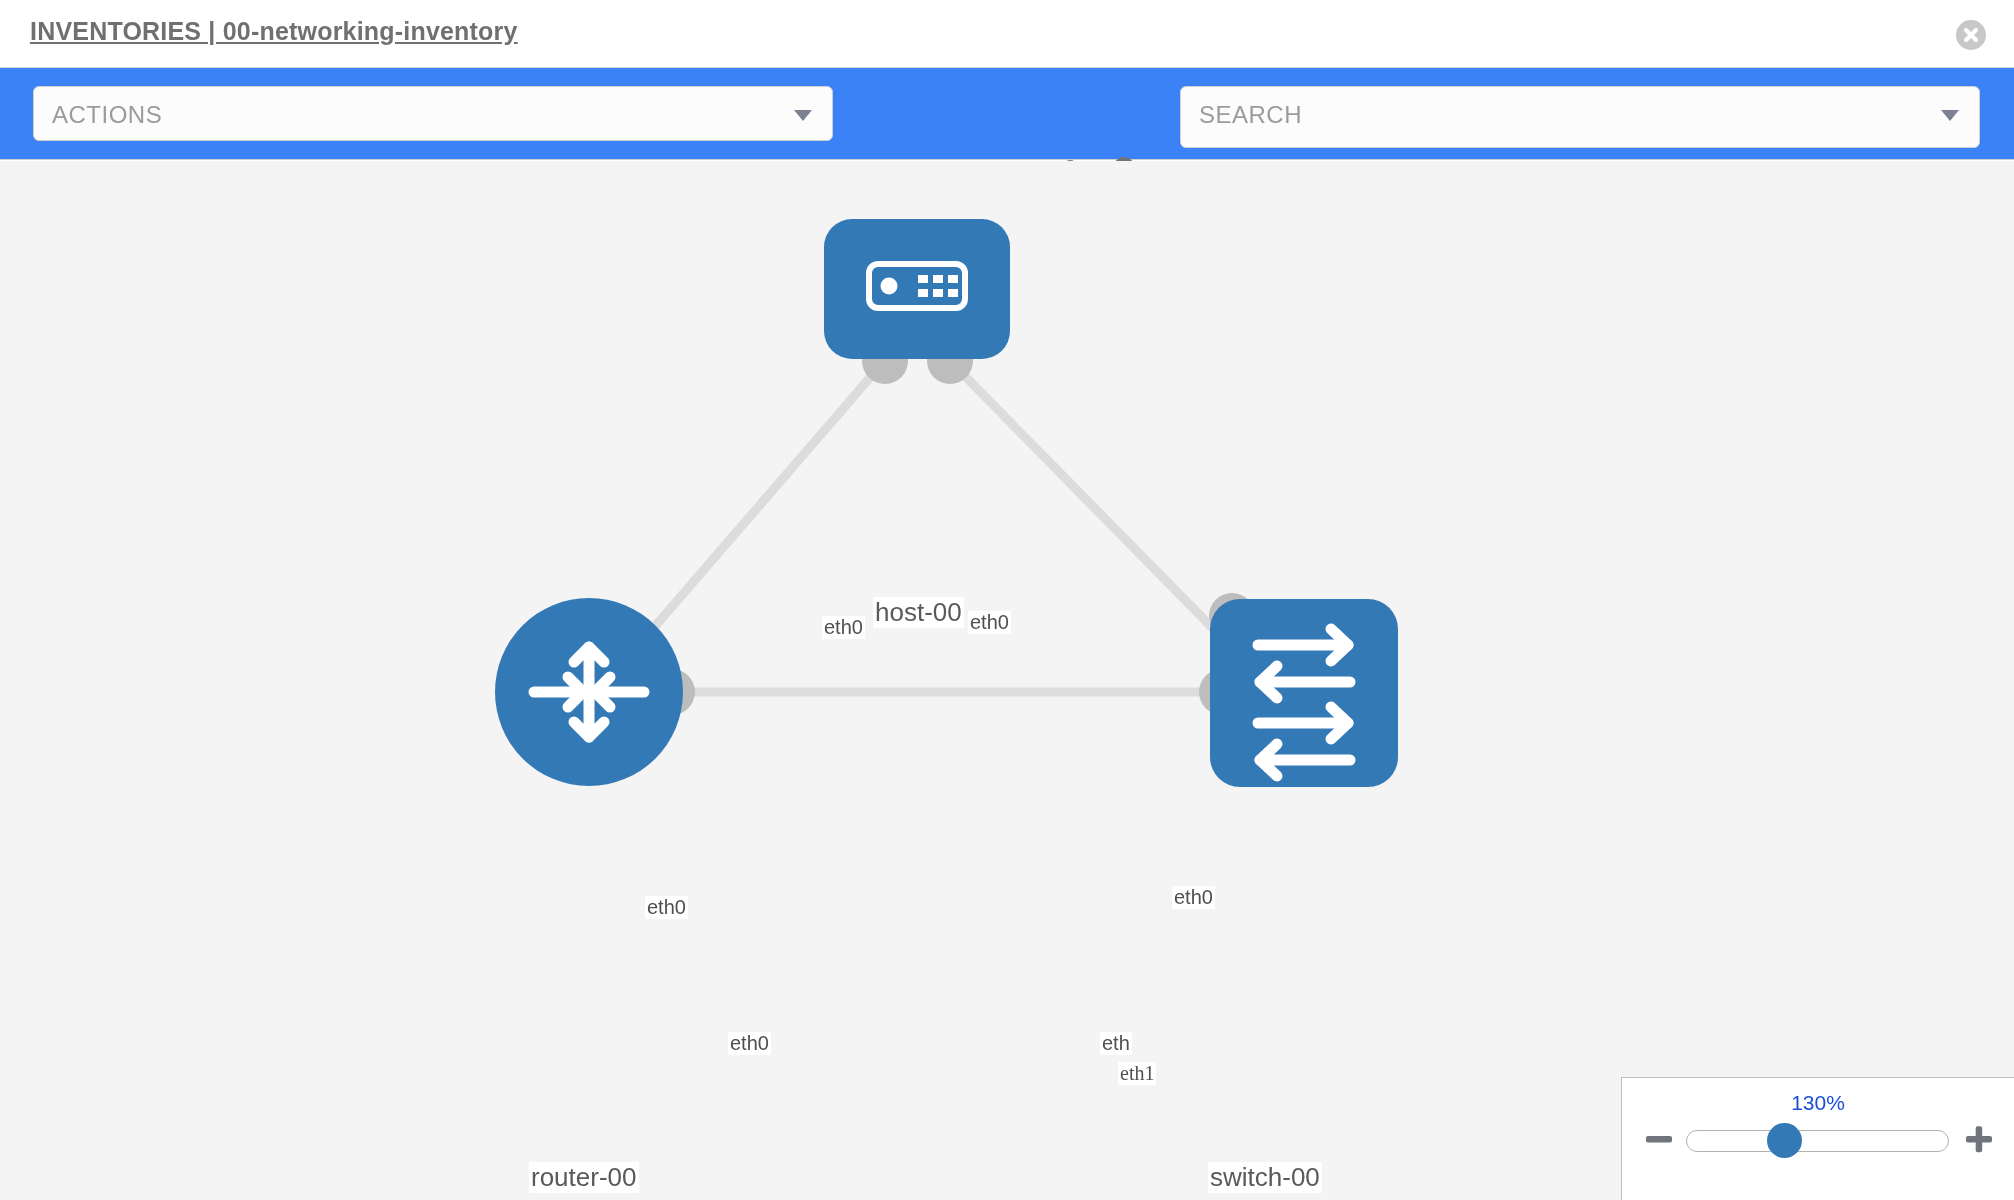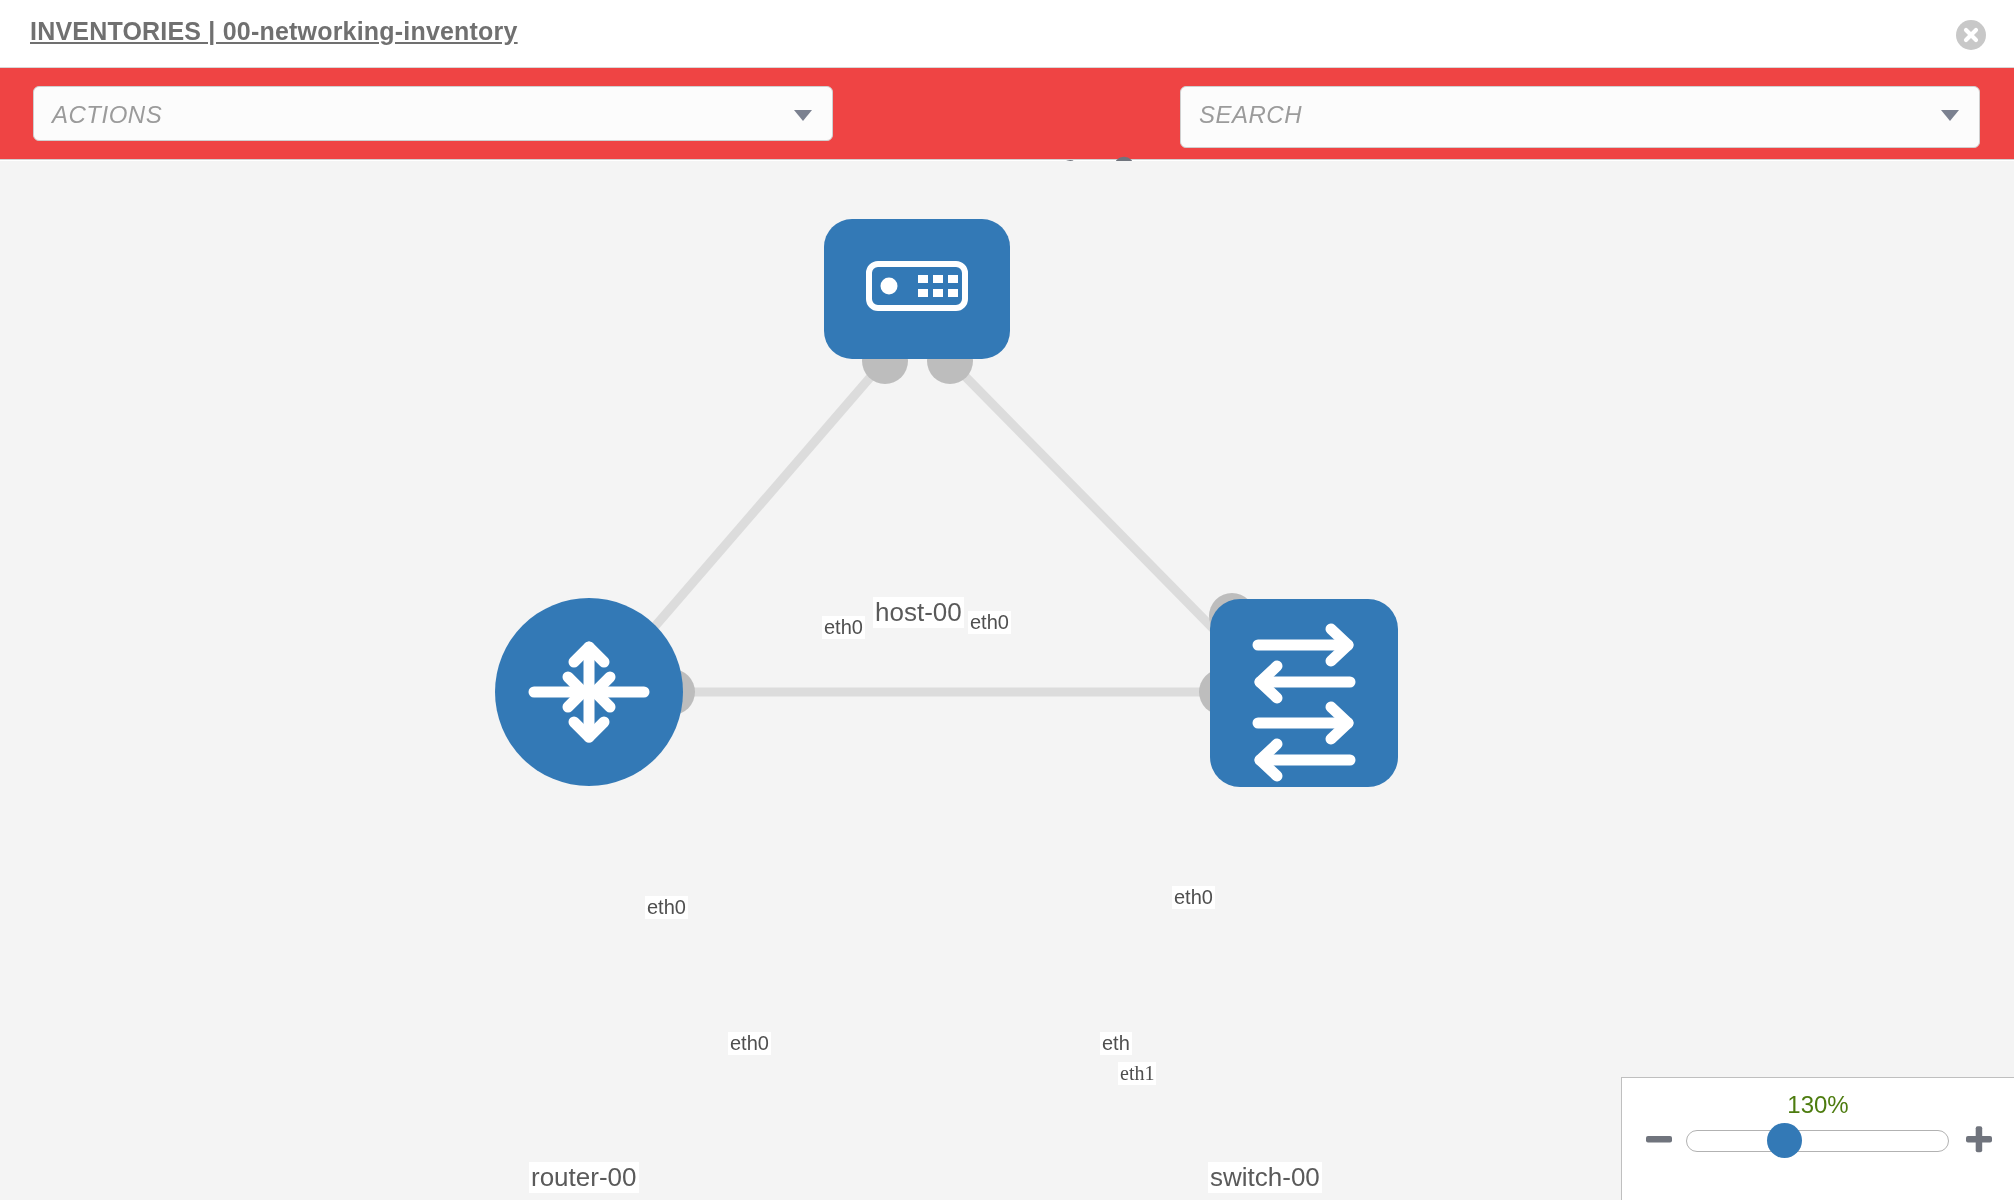--- a/index.html
+++ b/index.html
@@ -49,23 +49,22 @@
     cursor: pointer;
   }
   .close-btn svg { display: block; }
 
   
   .toolbar {
     position: absolute;
     left: 0; top: 68px;
     width: 2014px;
     height: 92px;
-    background: #ef4444;
+    background: #3b82f6;
     border-bottom: 1px solid #d0d0d0;
-    font-style: italic;
   }
   .actions-select {
     position: absolute;
     left: 33px;
     top: 18px;
     width: 800px;
     height: 55px;
     background: #fcfcfc;
     border: 1px solid #cfcfcf;
     border-radius: 6px;
@@ -165,22 +164,22 @@
     background: #ffffff;
     border: 1px solid #bfbfbf;
     border-right: none;
     border-bottom: none;
   }
   .zoom-value {
     position: absolute;
     left: 0; right: 0;
     top: 13px;
     text-align: center;
-    font-size: 24px;
-    color: #4d7c0f;
+    font-size: 21px;
+    color: #1d4ed8;
   }
   .zoom-minus, .zoom-plus {
     position: absolute;
     top: 44px;
     width: 34px;
     height: 34px;
     cursor: pointer;
   }
   .zoom-minus { left: 20px; }
   .zoom-plus { left: 340px; }

